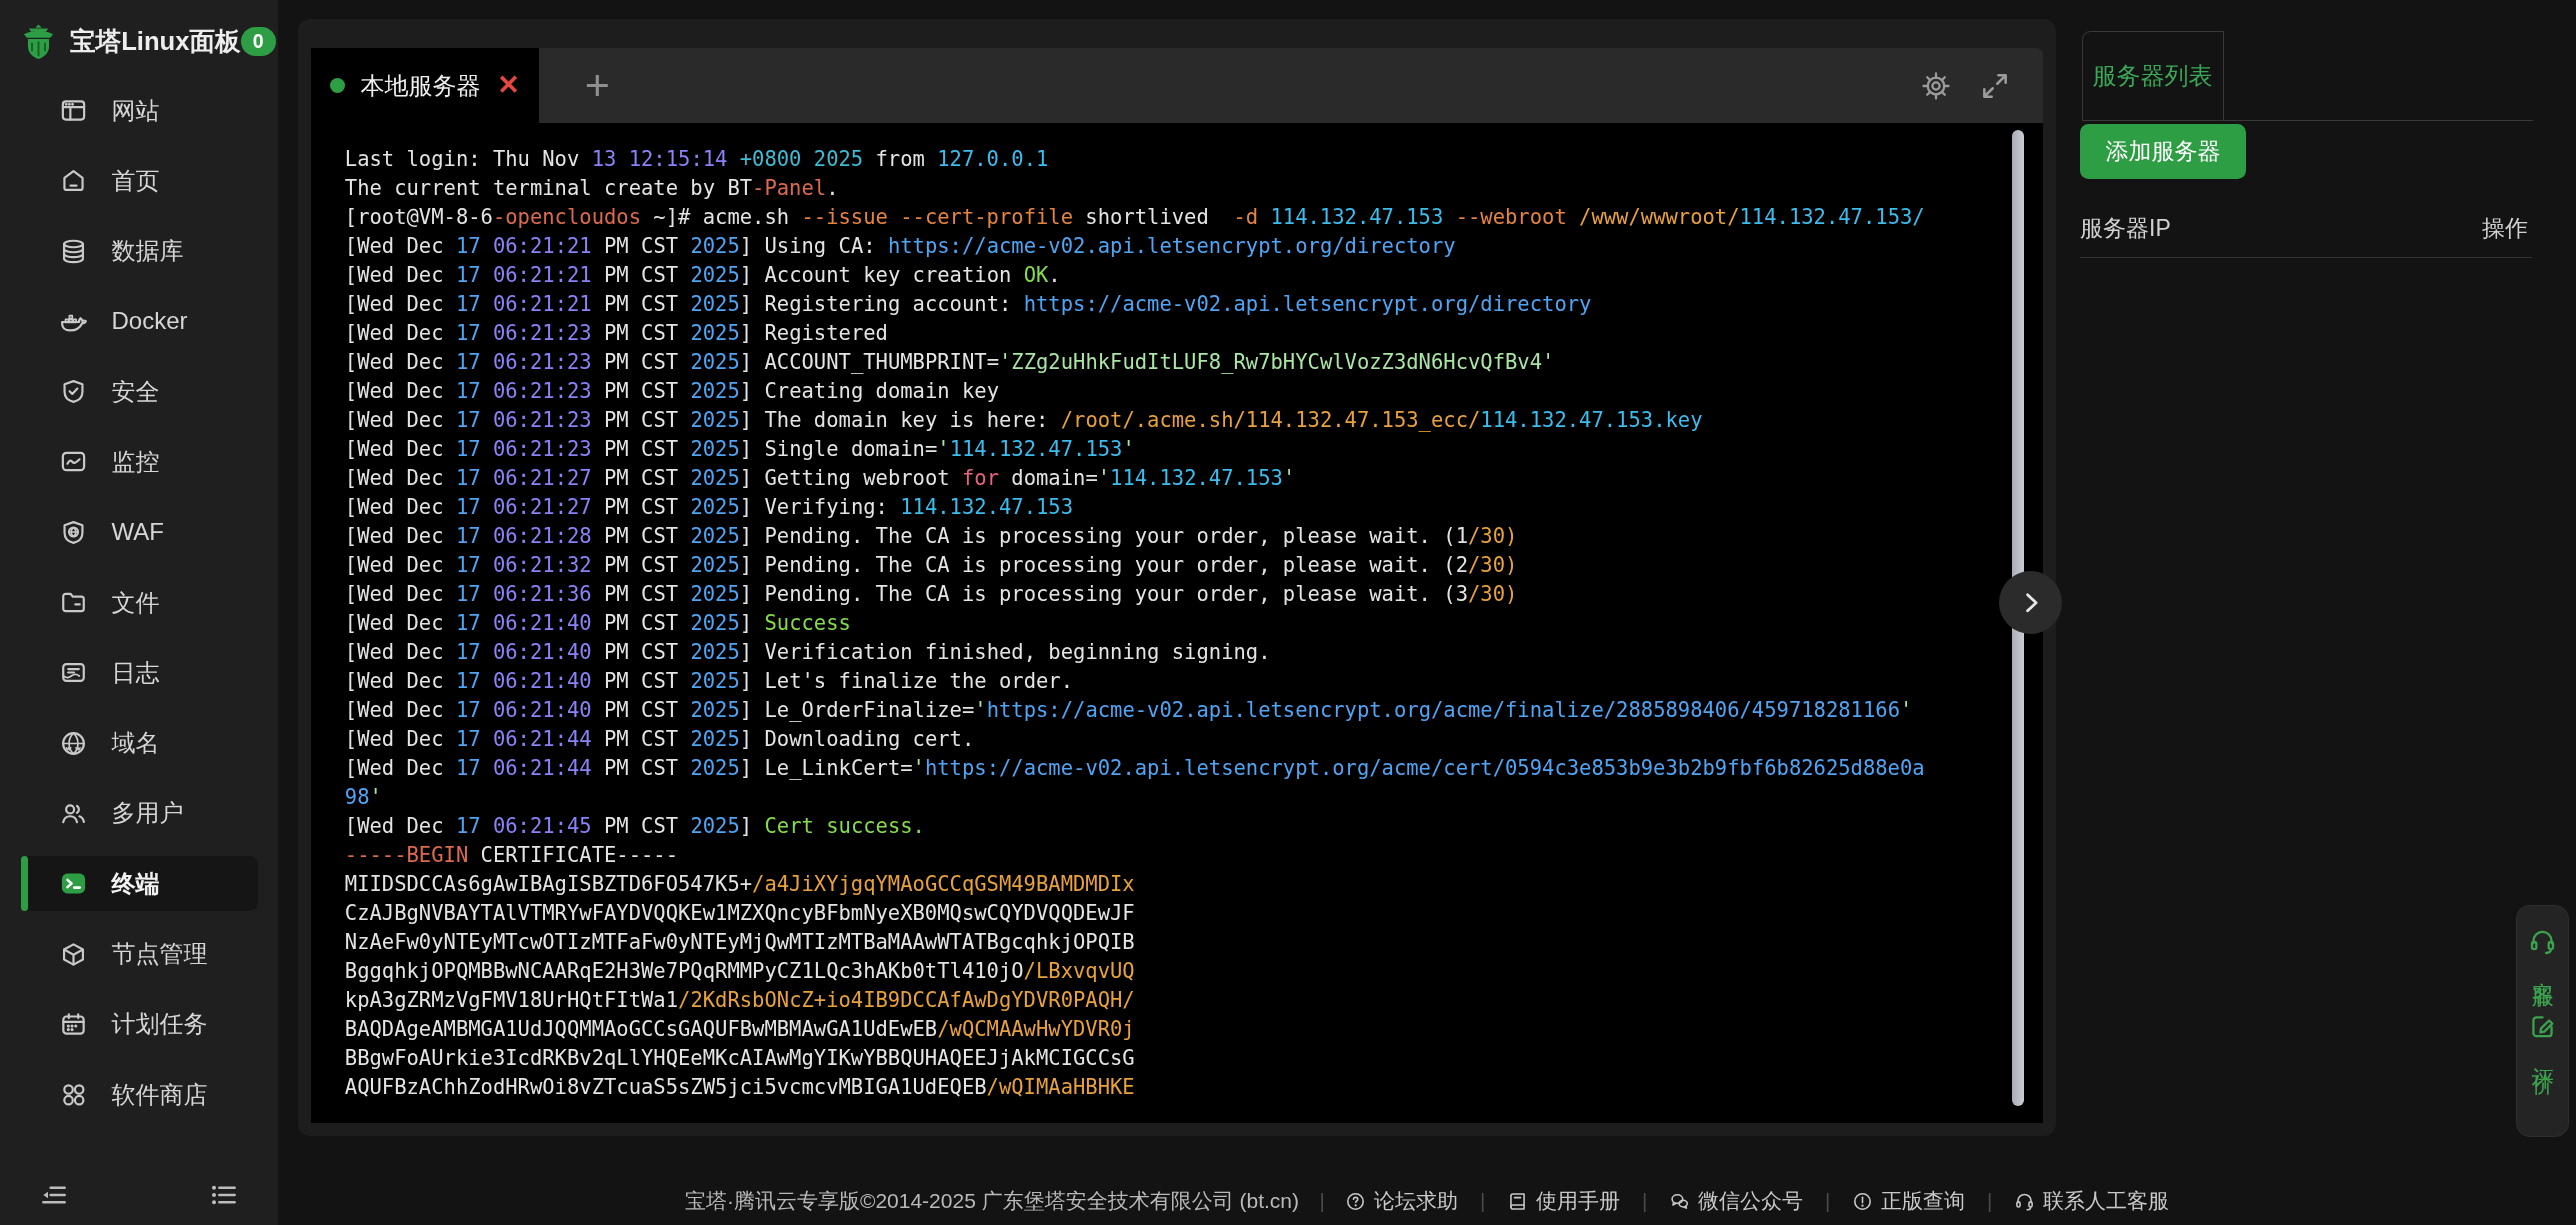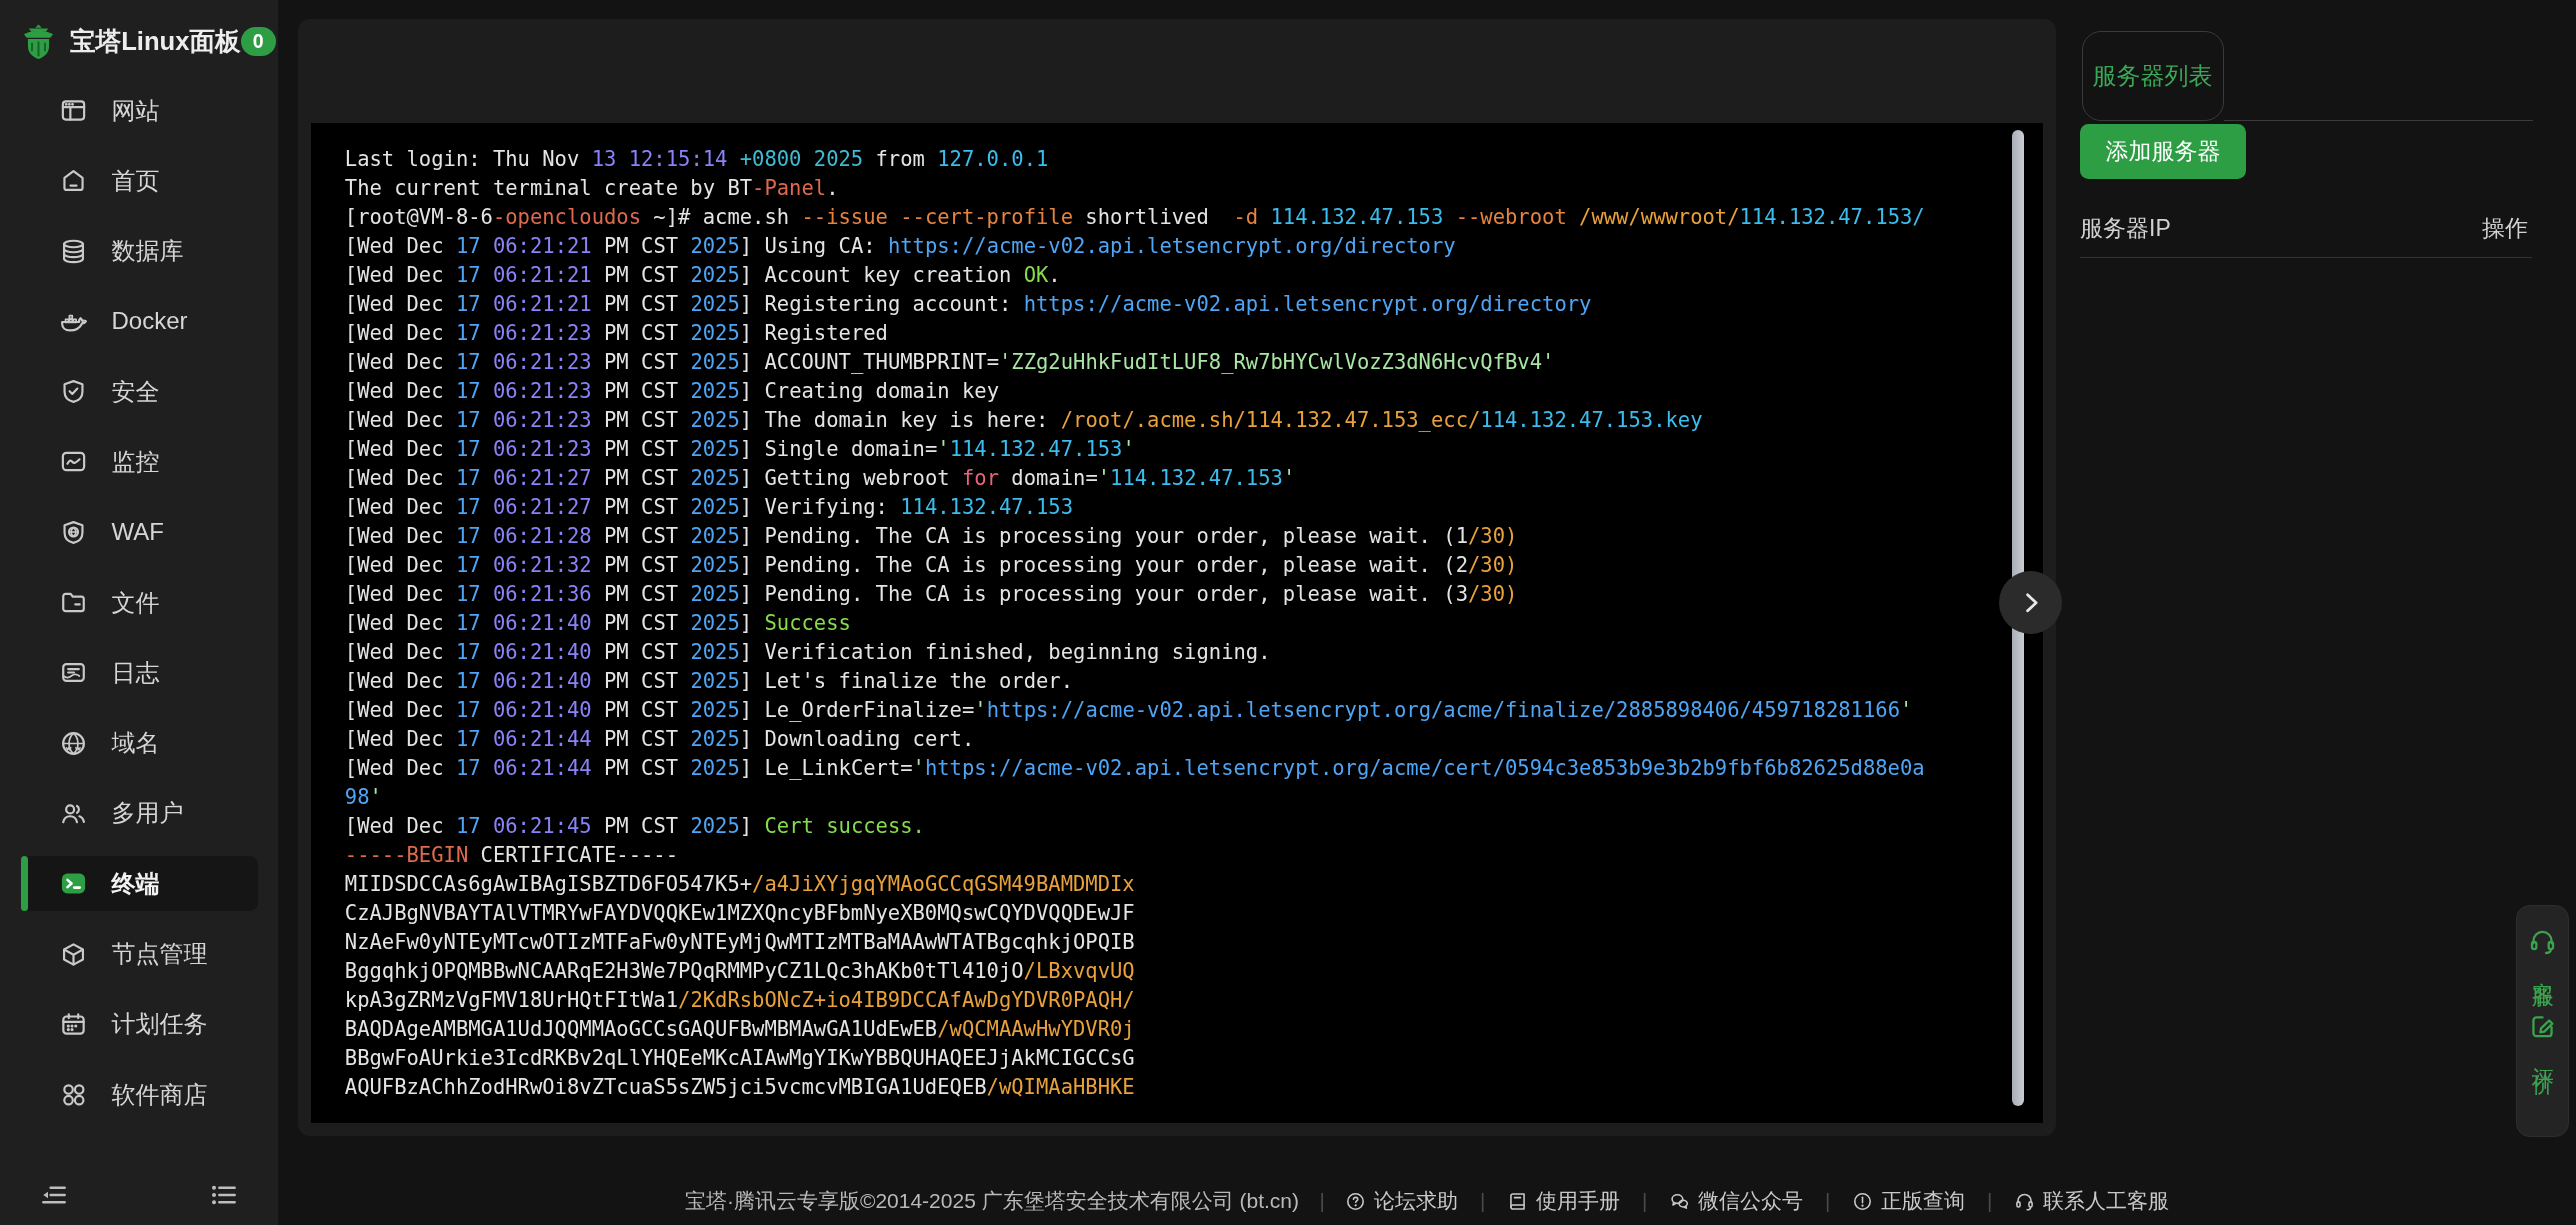--- a/index.html
+++ b/index.html
@@ -46,21 +46,21 @@
               background:linear-gradient(90deg,#A9ADB6,#C9CDD5);cursor:pointer;}
   .term-chevron{position:absolute;left:1701px;top:552px;width:63px;height:63px;border-radius:50%;
               background:#2B2B2B;display:flex;align-items:center;justify-content:center;cursor:pointer;z-index:5;}
   .term-chevron svg{width:25.6px;height:25.6px;color:#E8E8E8;}
 
   
   .right-panel{position:absolute;left:2056px;top:0;right:0;height:100%;}
   .rp-tabs{position:absolute;left:25.6px;top:31px;right:43px;display:flex;align-items:stretch;height:90px;}
   .rp-tab{width:142px;display:flex;align-items:center;justify-content:center;font-size:24px;
           color:#E2E2E2;border:0.9px solid #3A3A3A;border-left:none;box-sizing:border-box;cursor:pointer;}
-  .rp-tab:first-child{border-left:0.9px solid #3A3A3A;border-top-left-radius:8.5px;border-radius:19px;}
+  .rp-tab:first-child{border-left:0.9px solid #3A3A3A;border-top-left-radius:8.5px;}
   .rp-tab.last{border-top-right-radius:8.5px;}
   .rp-tab.active{color:#3AA856;}
   .rp-tabs-fill{flex:1;border-bottom:0.9px solid #3A3A3A;}
   .rp-add-btn{position:absolute;left:24px;top:124px;height:55px;padding:0 25.6px;background:#2E9E44;
           color:#fff;font-size:23px;border:none;border-radius:8.5px;cursor:pointer;
           font-family:"Liberation Sans",sans-serif;}
   .rp-table-head{position:absolute;left:24px;right:48px;top:213px;display:flex;
           justify-content:space-between;color:#D2D2D2;font-size:23px;}
   .rp-divider{position:absolute;left:24px;right:44px;top:257px;height:0.9px;background:#333;}
   .rp-empty{position:absolute;left:0;right:34px;top:314px;text-align:center;}
@@ -227,20 +227,39 @@
     <span>
       <svg viewBox="0 0 24 24" fill="none" stroke="currentColor" stroke-width="1.9" stroke-linecap="round">
         <path d="M8.5 6.5H20M8.5 12H20M8.5 17.5H20"></path>
           <path d="M4.5 6.5h.01M4.5 12h.01M4.5 17.5h.01" stroke-width="3"></path>
       </svg>
     </span>
   </div>
 </aside>
 
 <section class="main-card">
+  <div class="tabstrip">
+    <div class="term-tab">
+      <span class="tab-dot"></span>
+      <span class="tab-label">本地服务器</span>
+      <span class="tab-close">✕</span>
+    </div>
+    <span class="tab-add">+</span>
+    <div class="strip-icons">
+      <svg viewBox="0 0 24 24" fill="none" stroke="currentColor" stroke-width="1.7" stroke-linecap="round">
+        <circle cx="12" cy="12" r="6.2"></circle>
+          <circle cx="12" cy="12" r="2.7"></circle>
+        <path d="M12 2.6v3.2M12 18.2v3.2M2.6 12h3.2M18.2 12h3.2M5.4 5.4l2.2 2.2M16.4 16.4l2.2 2.2M18.6 5.4l-2.2 2.2M7.6 16.4l-2.2 2.2"></path>
+      </svg>
+      <svg viewBox="0 0 24 24" fill="none" stroke="currentColor" stroke-width="1.9" stroke-linecap="round" stroke-linejoin="round">
+        <path d="M14.5 4H20v5.5M9.5 20H4v-5.5M20 4l-6.3 6.3M4 20l6.3-6.3"></path>
+        <path d="M20 14.5V20h-5.5M4 9.5V4h5.5" opacity="0"></path>
+      </svg>
+    </div>
+  </div>
 
   <div class="terminal">
     <div class="term-inner" id="term"><div><span style="color: rgb(228, 228, 228);">Last login: Thu Nov </span><span style="color: rgb(138, 130, 248);">13 12:15:14</span><span style="color: rgb(228, 228, 228);"> </span><span style="color: rgb(63, 187, 212);">+0800 2025</span><span style="color: rgb(228, 228, 228);"> from </span><span style="color: rgb(59, 190, 239);">127.0.0.1</span></div><div><span style="color: rgb(228, 228, 228);">The current terminal create by BT</span><span style="color: rgb(222, 106, 78);">-Panel</span><span style="color: rgb(228, 228, 228);">.</span></div><div><span style="color: rgb(228, 228, 228);">[root@VM-8-6</span><span style="color: rgb(222, 106, 78);">-opencloudos</span><span style="color: rgb(228, 228, 228);"> ~]# acme.sh </span><span style="color: rgb(229, 131, 63);">--issue</span><span style="color: rgb(228, 228, 228);"> </span><span style="color: rgb(229, 131, 63);">--cert-profile</span><span style="color: rgb(228, 228, 228);"> shortlived  </span><span style="color: rgb(229, 131, 63);">-d</span><span style="color: rgb(228, 228, 228);"> </span><span style="color: rgb(59, 190, 239);">114.132.47.153</span><span style="color: rgb(228, 228, 228);"> </span><span style="color: rgb(229, 131, 63);">--webroot</span><span style="color: rgb(228, 228, 228);"> </span><span style="color: rgb(233, 161, 59);">/www/wwwroot/</span><span style="color: rgb(59, 190, 239);">114.132.47.153/</span></div><div><span style="color: rgb(228, 228, 228);">[Wed Dec </span><span style="color: rgb(79, 165, 245);">17</span><span style="color: rgb(228, 228, 228);"> </span><span style="color: rgb(138, 130, 248);">06:21:21</span><span style="color: rgb(228, 228, 228);"> PM CST </span><span style="color: rgb(79, 165, 245);">2025</span><span style="color: rgb(228, 228, 228);">] </span><span style="color: rgb(228, 228, 228);">Using CA: </span><span style="color: rgb(79, 165, 245);">https://acme-v02.api.letsencrypt.org/directory</span></div><div><span style="color: rgb(228, 228, 228);">[Wed Dec </span><span style="color: rgb(79, 165, 245);">17</span><span style="color: rgb(228, 228, 228);"> </span><span style="color: rgb(138, 130, 248);">06:21:21</span><span style="color: rgb(228, 228, 228);"> PM CST </span><span style="color: rgb(79, 165, 245);">2025</span><span style="color: rgb(228, 228, 228);">] </span><span style="color: rgb(228, 228, 228);">Account key creation </span><span style="color: rgb(134, 221, 74);">OK</span><span style="color: rgb(228, 228, 228);">.</span></div><div><span style="color: rgb(228, 228, 228);">[Wed Dec </span><span style="color: rgb(79, 165, 245);">17</span><span style="color: rgb(228, 228, 228);"> </span><span style="color: rgb(138, 130, 248);">06:21:21</span><span style="color: rgb(228, 228, 228);"> PM CST </span><span style="color: rgb(79, 165, 245);">2025</span><span style="color: rgb(228, 228, 228);">] </span><span style="color: rgb(228, 228, 228);">Registering account: </span><span style="color: rgb(79, 165, 245);">https://acme-v02.api.letsencrypt.org/directory</span></div><div><span style="color: rgb(228, 228, 228);">[Wed Dec </span><span style="color: rgb(79, 165, 245);">17</span><span style="color: rgb(228, 228, 228);"> </span><span style="color: rgb(138, 130, 248);">06:21:23</span><span style="color: rgb(228, 228, 228);"> PM CST </span><span style="color: rgb(79, 165, 245);">2025</span><span style="color: rgb(228, 228, 228);">] </span><span style="color: rgb(228, 228, 228);">Registered</span></div><div><span style="color: rgb(228, 228, 228);">[Wed Dec </span><span style="color: rgb(79, 165, 245);">17</span><span style="color: rgb(228, 228, 228);"> </span><span style="color: rgb(138, 130, 248);">06:21:23</span><span style="color: rgb(228, 228, 228);"> PM CST </span><span style="color: rgb(79, 165, 245);">2025</span><span style="color: rgb(228, 228, 228);">] </span><span style="color: rgb(228, 228, 228);">ACCOUNT_THUMBPRINT=</span><span style="color: rgb(169, 230, 164);">'ZZg2uHhkFudItLUF8_Rw7bHYCwlVozZ3dN6HcvQfBv4'</span></div><div><span style="color: rgb(228, 228, 228);">[Wed Dec </span><span style="color: rgb(79, 165, 245);">17</span><span style="color: rgb(228, 228, 228);"> </span><span style="color: rgb(138, 130, 248);">06:21:23</span><span style="color: rgb(228, 228, 228);"> PM CST </span><span style="color: rgb(79, 165, 245);">2025</span><span style="color: rgb(228, 228, 228);">] </span><span style="color: rgb(228, 228, 228);">Creating domain key</span></div><div><span style="color: rgb(228, 228, 228);">[Wed Dec </span><span style="color: rgb(79, 165, 245);">17</span><span style="color: rgb(228, 228, 228);"> </span><span style="color: rgb(138, 130, 248);">06:21:23</span><span style="color: rgb(228, 228, 228);"> PM CST </span><span style="color: rgb(79, 165, 245);">2025</span><span style="color: rgb(228, 228, 228);">] </span><span style="color: rgb(228, 228, 228);">The domain key is here: </span><span style="color: rgb(233, 161, 59);">/root/.acme.sh/114.132.47.153_ecc/</span><span style="color: rgb(59, 190, 239);">114.132.47.153.key</span></div><div><span style="color: rgb(228, 228, 228);">[Wed Dec </span><span style="color: rgb(79, 165, 245);">17</span><span style="color: rgb(228, 228, 228);"> </span><span style="color: rgb(138, 130, 248);">06:21:23</span><span style="color: rgb(228, 228, 228);"> PM CST </span><span style="color: rgb(79, 165, 245);">2025</span><span style="color: rgb(228, 228, 228);">] </span><span style="color: rgb(228, 228, 228);">Single domain=</span><span style="color: rgb(169, 230, 164);">'</span><span style="color: rgb(59, 190, 239);">114.132.47.153</span><span style="color: rgb(169, 230, 164);">'</span></div><div><span style="color: rgb(228, 228, 228);">[Wed Dec </span><span style="color: rgb(79, 165, 245);">17</span><span style="color: rgb(228, 228, 228);"> </span><span style="color: rgb(138, 130, 248);">06:21:27</span><span style="color: rgb(228, 228, 228);"> PM CST </span><span style="color: rgb(79, 165, 245);">2025</span><span style="color: rgb(228, 228, 228);">] </span><span style="color: rgb(228, 228, 228);">Getting webroot </span><span style="color: rgb(232, 100, 124);">for</span><span style="color: rgb(228, 228, 228);"> domain=</span><span style="color: rgb(169, 230, 164);">'</span><span style="color: rgb(59, 190, 239);">114.132.47.153</span><span style="color: rgb(169, 230, 164);">'</span></div><div><span style="color: rgb(228, 228, 228);">[Wed Dec </span><span style="color: rgb(79, 165, 245);">17</span><span style="color: rgb(228, 228, 228);"> </span><span style="color: rgb(138, 130, 248);">06:21:27</span><span style="color: rgb(228, 228, 228);"> PM CST </span><span style="color: rgb(79, 165, 245);">2025</span><span style="color: rgb(228, 228, 228);">] </span><span style="color: rgb(228, 228, 228);">Verifying: </span><span style="color: rgb(59, 190, 239);">114.132.47.153</span></div><div><span style="color: rgb(228, 228, 228);">[Wed Dec </span><span style="color: rgb(79, 165, 245);">17</span><span style="color: rgb(228, 228, 228);"> </span><span style="color: rgb(138, 130, 248);">06:21:28</span><span style="color: rgb(228, 228, 228);"> PM CST </span><span style="color: rgb(79, 165, 245);">2025</span><span style="color: rgb(228, 228, 228);">] </span><span style="color: rgb(228, 228, 228);">Pending. The CA is processing your order, please wait. (1</span><span style="color: rgb(233, 161, 59);">/30)</span></div><div><span style="color: rgb(228, 228, 228);">[Wed Dec </span><span style="color: rgb(79, 165, 245);">17</span><span style="color: rgb(228, 228, 228);"> </span><span style="color: rgb(138, 130, 248);">06:21:32</span><span style="color: rgb(228, 228, 228);"> PM CST </span><span style="color: rgb(79, 165, 245);">2025</span><span style="color: rgb(228, 228, 228);">] </span><span style="color: rgb(228, 228, 228);">Pending. The CA is processing your order, please wait. (2</span><span style="color: rgb(233, 161, 59);">/30)</span></div><div><span style="color: rgb(228, 228, 228);">[Wed Dec </span><span style="color: rgb(79, 165, 245);">17</span><span style="color: rgb(228, 228, 228);"> </span><span style="color: rgb(138, 130, 248);">06:21:36</span><span style="color: rgb(228, 228, 228);"> PM CST </span><span style="color: rgb(79, 165, 245);">2025</span><span style="color: rgb(228, 228, 228);">] </span><span style="color: rgb(228, 228, 228);">Pending. The CA is processing your order, please wait. (3</span><span style="color: rgb(233, 161, 59);">/30)</span></div><div><span style="color: rgb(228, 228, 228);">[Wed Dec </span><span style="color: rgb(79, 165, 245);">17</span><span style="color: rgb(228, 228, 228);"> </span><span style="color: rgb(138, 130, 248);">06:21:40</span><span style="color: rgb(228, 228, 228);"> PM CST </span><span style="color: rgb(79, 165, 245);">2025</span><span style="color: rgb(228, 228, 228);">] </span><span style="color: rgb(134, 221, 74);">Success</span></div><div><span style="color: rgb(228, 228, 228);">[Wed Dec </span><span style="color: rgb(79, 165, 245);">17</span><span style="color: rgb(228, 228, 228);"> </span><span style="color: rgb(138, 130, 248);">06:21:40</span><span style="color: rgb(228, 228, 228);"> PM CST </span><span style="color: rgb(79, 165, 245);">2025</span><span style="color: rgb(228, 228, 228);">] </span><span style="color: rgb(228, 228, 228);">Verification finished, beginning signing.</span></div><div><span style="color: rgb(228, 228, 228);">[Wed Dec </span><span style="color: rgb(79, 165, 245);">17</span><span style="color: rgb(228, 228, 228);"> </span><span style="color: rgb(138, 130, 248);">06:21:40</span><span style="color: rgb(228, 228, 228);"> PM CST </span><span style="color: rgb(79, 165, 245);">2025</span><span style="color: rgb(228, 228, 228);">] </span><span style="color: rgb(228, 228, 228);">Let's finalize the order.</span></div><div><span style="color: rgb(228, 228, 228);">[Wed Dec </span><span style="color: rgb(79, 165, 245);">17</span><span style="color: rgb(228, 228, 228);"> </span><span style="color: rgb(138, 130, 248);">06:21:40</span><span style="color: rgb(228, 228, 228);"> PM CST </span><span style="color: rgb(79, 165, 245);">2025</span><span style="color: rgb(228, 228, 228);">] </span><span style="color: rgb(228, 228, 228);">Le_OrderFinalize=</span><span style="color: rgb(169, 230, 164);">'</span><span style="color: rgb(79, 165, 245);">https://acme-v02.api.letsencrypt.org/acme/finalize/2885898406/459718281166</span><span style="color: rgb(169, 230, 164);">'</span></div><div><span style="color: rgb(228, 228, 228);">[Wed Dec </span><span style="color: rgb(79, 165, 245);">17</span><span style="color: rgb(228, 228, 228);"> </span><span style="color: rgb(138, 130, 248);">06:21:44</span><span style="color: rgb(228, 228, 228);"> PM CST </span><span style="color: rgb(79, 165, 245);">2025</span><span style="color: rgb(228, 228, 228);">] </span><span style="color: rgb(228, 228, 228);">Downloading cert.</span></div><div><span style="color: rgb(228, 228, 228);">[Wed Dec </span><span style="color: rgb(79, 165, 245);">17</span><span style="color: rgb(228, 228, 228);"> </span><span style="color: rgb(138, 130, 248);">06:21:44</span><span style="color: rgb(228, 228, 228);"> PM CST </span><span style="color: rgb(79, 165, 245);">2025</span><span style="color: rgb(228, 228, 228);">] </span><span style="color: rgb(228, 228, 228);">Le_LinkCert=</span><span style="color: rgb(169, 230, 164);">'</span><span style="color: rgb(79, 165, 245);">https://acme-v02.api.letsencrypt.org/acme/cert/0594c3e853b9e3b2b9fbf6b82625d88e0a</span></div><div><span style="color: rgb(79, 165, 245);">98</span><span style="color: rgb(169, 230, 164);">'</span></div><div><span style="color: rgb(228, 228, 228);">[Wed Dec </span><span style="color: rgb(79, 165, 245);">17</span><span style="color: rgb(228, 228, 228);"> </span><span style="color: rgb(138, 130, 248);">06:21:45</span><span style="color: rgb(228, 228, 228);"> PM CST </span><span style="color: rgb(79, 165, 245);">2025</span><span style="color: rgb(228, 228, 228);">] </span><span style="color: rgb(134, 221, 74);">Cert success.</span></div><div><span style="color: rgb(222, 106, 78);">-----BEGIN</span><span style="color: rgb(228, 228, 228);"> CERTIFICATE-----</span></div><div><span style="color: rgb(228, 228, 228);">MIIDSDCCAs6gAwIBAgISBZTD6FO547K5+</span><span style="color: rgb(233, 161, 59);">/a4JiXYjgqYMAoGCCqGSM49BAMDMDIx</span></div><div><span style="color: rgb(228, 228, 228);">CzAJBgNVBAYTAlVTMRYwFAYDVQQKEw1MZXQncyBFbmNyeXB0MQswCQYDVQQDEwJF</span></div><div><span style="color: rgb(228, 228, 228);">NzAeFw0yNTEyMTcwOTIzMTFaFw0yNTEyMjQwMTIzMTBaMAAwWTATBgcqhkjOPQIB</span></div><div><span style="color: rgb(228, 228, 228);">BggqhkjOPQMBBwNCAARqE2H3We7PQqRMMPyCZ1LQc3hAKb0tTl410jO</span><span style="color: rgb(233, 161, 59);">/LBxvqvUQ</span></div><div><span style="color: rgb(228, 228, 228);">kpA3gZRMzVgFMV18UrHQtFItWa1</span><span style="color: rgb(233, 161, 59);">/2KdRsbONcZ+io4IB9DCCAfAwDgYDVR0PAQH/</span></div><div><span style="color: rgb(228, 228, 228);">BAQDAgeAMBMGA1UdJQQMMAoGCCsGAQUFBwMBMAwGA1UdEwEB</span><span style="color: rgb(233, 161, 59);">/wQCMAAwHwYDVR0j</span></div><div><span style="color: rgb(228, 228, 228);">BBgwFoAUrkie3IcdRKBv2qLlYHQEeMKcAIAwMgYIKwYBBQUHAQEEJjAkMCIGCCsG</span></div><div><span style="color: rgb(228, 228, 228);">AQUFBzAChhZodHRwOi8vZTcuaS5sZW5jci5vcmcvMBIGA1UdEQEB</span><span style="color: rgb(233, 161, 59);">/wQIMAaHBHKE</span></div></div>
     <div class="term-scrollbar"></div>
   </div>
 
   <div class="term-chevron">
     <svg viewBox="0 0 24 24" fill="none" stroke="currentColor" stroke-width="2.6" stroke-linecap="round" stroke-linejoin="round">
       <path d="M9 4.5 17 12l-8 7.5"></path>
     </svg>

